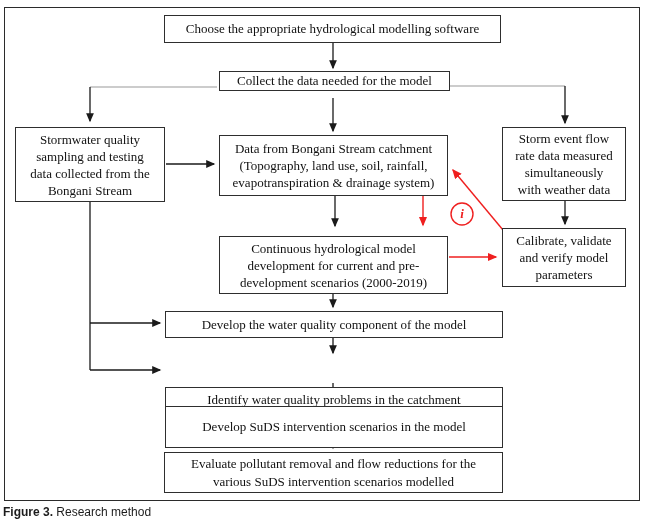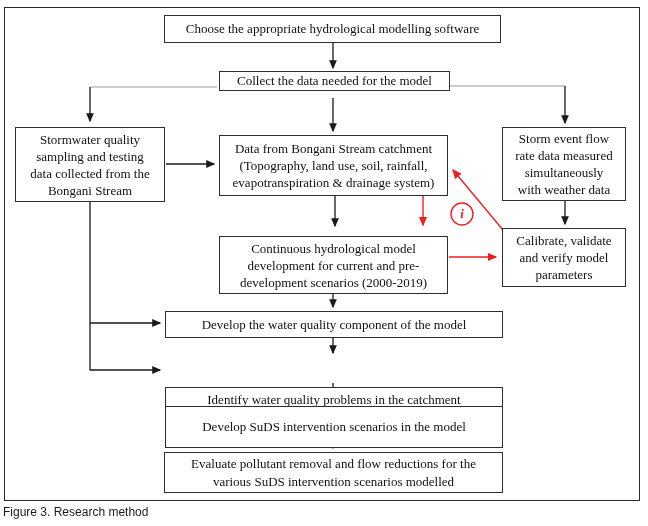--- a/index.html
+++ b/index.html
@@ -35,21 +35,21 @@
     position:absolute;left:451px;top:204px;width:22px;height:20px;
     display:flex;align-items:center;justify-content:center;
     color:#ef1f1f;font-style:italic;font-weight:bold;font-size:13px;
     font-family:"Liberation Serif",serif;
   }
   .caption{
     position:absolute;left:3px;top:505px;
     font-family:"Liberation Sans","DejaVu Sans",sans-serif;
     font-size:12px;color:#1c1c1c;
   }
-  .caption .lbl{font-weight:normal;}
+  .caption .lbl{font-weight:bold;}
 </style>
 </head>
 <body>
 
 <div id="stage">
 
   <div class="fig-border"></div>
 
   <svg class="connectors" width="648" height="526" viewBox="0 0 648 526" xmlns="http://www.w3.org/2000/svg">
     <defs>

